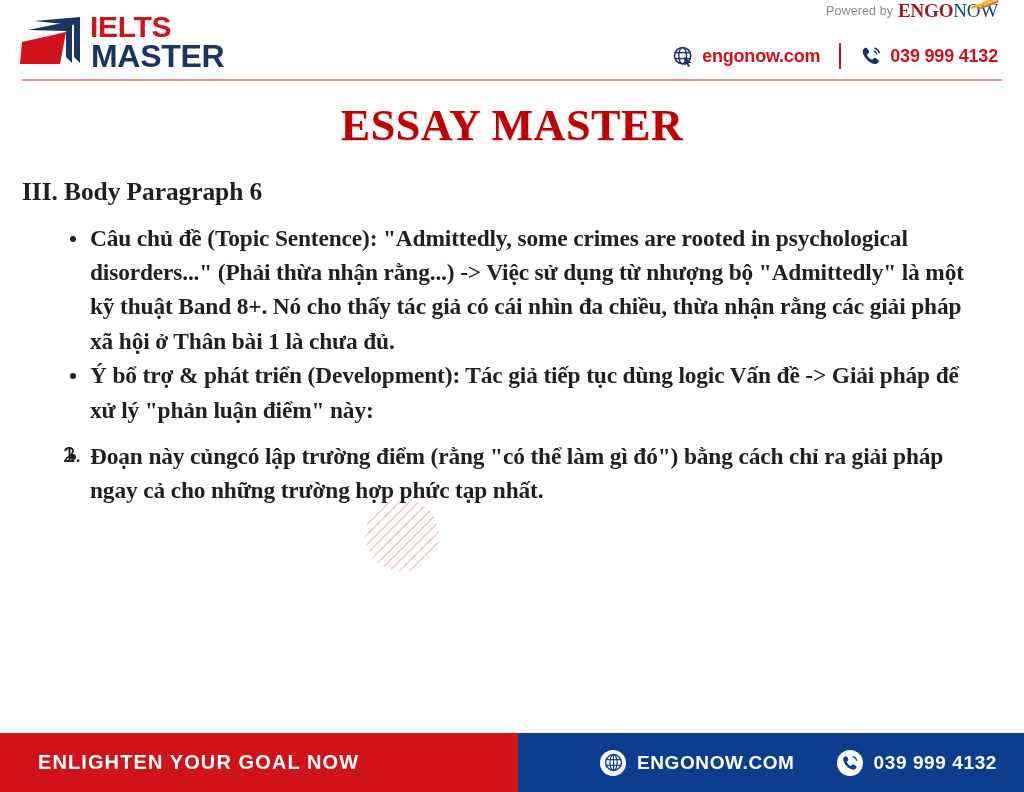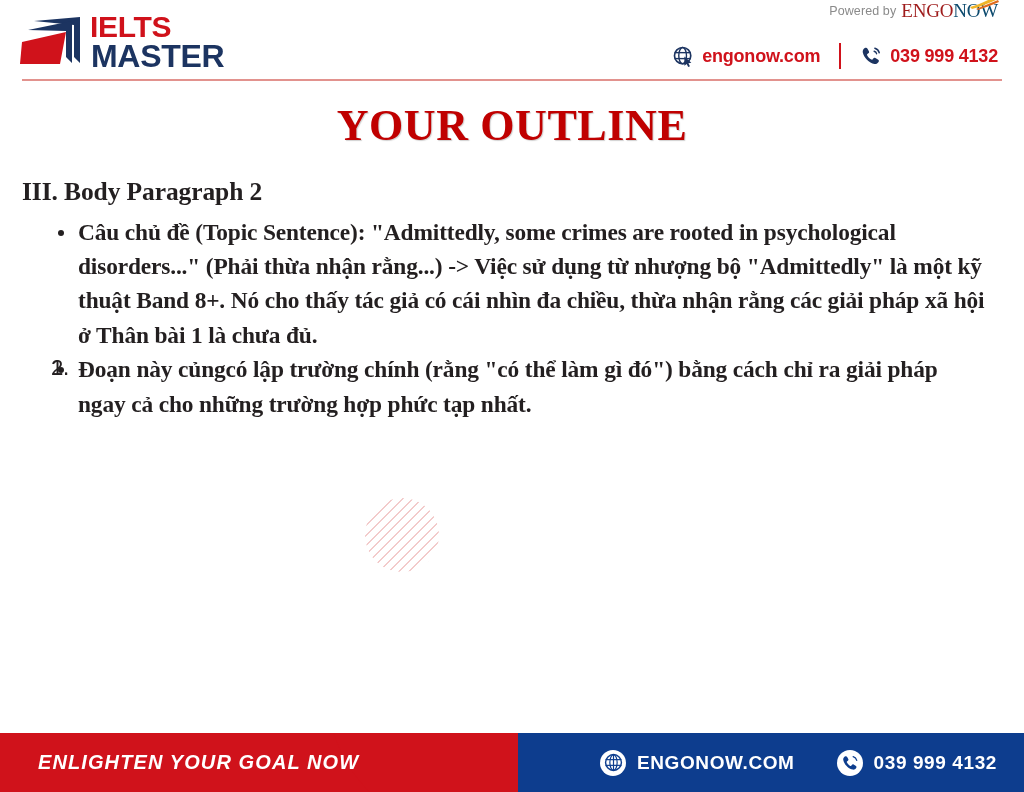--- a/index.html
+++ b/index.html
@@ -81,21 +81,21 @@
   }
   .powered-by {
     font-family: "Liberation Sans", sans-serif;
     font-size: 12.5px;
     color: #8a8a8a;
     margin-right: 5px;
     letter-spacing: 0.1px;
   }
   .powered-engo {
     font-family: "Liberation Serif", serif;
-    font-weight: normal;
+    font-weight: bold;
     font-size: 19px;
     color: #9e1b1b;
     letter-spacing: -0.2px;
   }
   .powered-now {
     font-family: "Liberation Serif", serif;
     font-size: 19px;
     color: #0c4a6e;
     letter-spacing: -0.2px;
   }
@@ -159,21 +159,21 @@
   }
   .section-heading {
     margin: 0 0 6px 22px;
     font-size: 25.5px;
     font-weight: bold;
     line-height: 1.28;
     letter-spacing: -0.1px;
   }
 
   ul.bullets, ol.numbers {
-    margin: 0;
+    margin: 12px;
     padding: 0;
     list-style: none;
   }
 
   li.bullet-item {
     position: relative;
     margin: 0 34px 0 58px;
     padding-left: 20px;
     font-size: 23.4px;
     font-weight: bold;
@@ -263,21 +263,20 @@
     position: absolute;
     left: 38px; top: 0;
     height: 59px;
     display: flex;
     align-items: center;
     font-family: "Liberation Sans", sans-serif;
     font-weight: bold;
     font-size: 20px;
     color: #ffffff;
     letter-spacing: 1.1px;
-    font-style: italic;
   }
   .footer-contacts {
     position: absolute;
     left: 600px; top: 0;
     height: 59px;
     display: flex;
     align-items: center;
     gap: 42px;
   }
   .footer-contact {
@@ -355,43 +354,44 @@
             <path d="M15.4 6.8 C16.8 7.2 17.8 8.2 18.1 9.5" fill="none" stroke="#1c3461" stroke-width="1.5" stroke-linecap="round"></path>
           </svg>
         </span>
         <span>039 999 4132</span>
       </span>
     </div>
 
     <div class="header-rule"></div>
   </div>
 
-  <div class="slide-title">YOUR OUTLINE</div>
+  <div class="slide-title">ESSAY MASTER</div>
 
   <div class="watermark"></div>
 
   <div class="body-area">
 
-    <div class="section-heading">III. Body Paragraph 2</div>
+    <div class="section-heading">III. Body Paragraph 6</div>
 
     <ul class="bullets">
       <li class="bullet-item">Câu chủ đề (Topic Sentence): "Admittedly, some crimes are rooted in psychological disorders..." (Phải thừa nhận rằng...) -&gt; Việc sử dụng từ nhượng bộ "Admittedly" là một kỹ thuật Band 8+. Nó cho thấy tác giả có cái nhìn đa chiều, thừa nhận rằng các giải pháp xã hội ở Thân bài 1 là chưa đủ.</li>
+      <li class="bullet-item">Ý bổ trợ &amp; phát triển (Development): Tác giả tiếp tục dùng logic Vấn đề -&gt; Giải pháp để xử lý "phản luận điểm" này:</li>
     </ul>
 
     <ol class="numbers">
       <li class="num-item">
         <span class="num-marker">1.</span>
       </li>
       <li class="num-item">
         <span class="num-marker">2.</span>
       </li>
     </ol>
 
     <ul class="bullets">
-      <li class="bullet-item">Đoạn này củngcó lập trường chính (rằng "có thể làm gì đó") bằng cách chỉ ra giải pháp ngay cả cho những trường hợp phức tạp nhất.</li>
+      <li class="bullet-item">Đoạn này củngcó lập trường điểm (rằng "có thể làm gì đó") bằng cách chỉ ra giải pháp ngay cả cho những trường hợp phức tạp nhất.</li>
     </ul>
 
   </div>
 
   <div class="footer">
     <div class="footer-blue"></div>
     <div class="footer-red"></div>
     <div class="footer-red-curve"></div>
 
     <div class="footer-tagline">ENLIGHTEN YOUR GOAL NOW</div>

